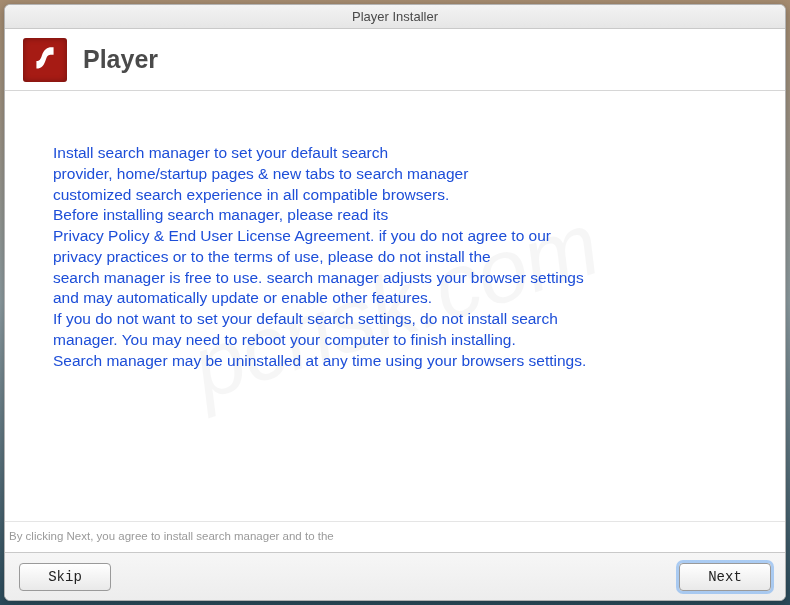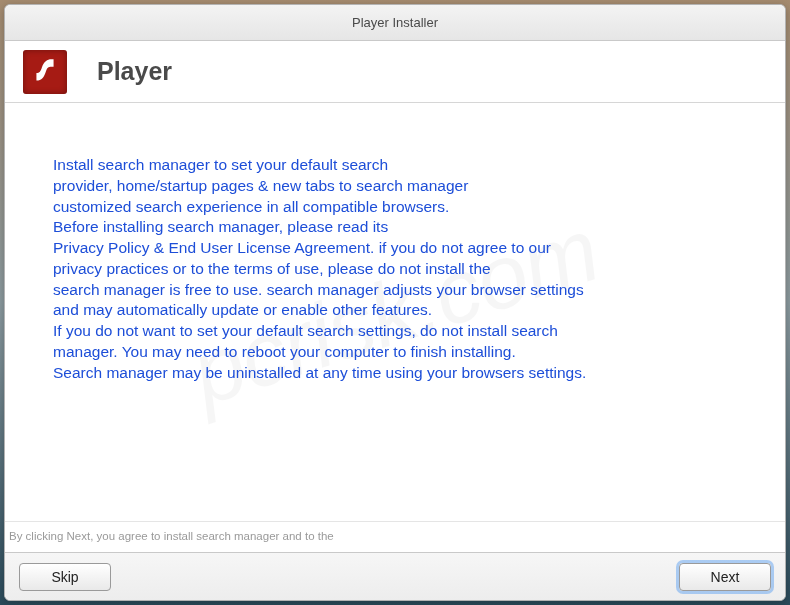--- a/index.html
+++ b/index.html
@@ -18,38 +18,38 @@
       right: 4px;
       bottom: 4px;
       background: #ffffff;
       border: 1px solid #b3b3b3;
       border-radius: 6px;
       display: flex;
       flex-direction: column;
       box-shadow: 0 2px 8px rgba(0,0,0,0.25);
     }
     .titlebar {
-      height: 36px;
+      height: 24px;
       background: linear-gradient(to bottom, #f3f3f3, #e6e6e6);
       border-bottom: 1px solid #c9c9c9;
       border-radius: 6px 6px 0 0;
       display: flex;
       align-items: center;
       justify-content: center;
       font-size: 13px;
       color: #4a4a4a;
     }
     .header {
       height: 62px;
       background: #ffffff;
       border-bottom: 1px solid #d6d6d6;
       display: flex;
       align-items: center;
       padding: 0 18px;
-      gap: 30px;
+      gap: 16px;
     }
     .flash-icon {
       width: 44px;
       height: 44px;
       background: #a61b14;
       border-radius: 3px;
       display: flex;
       align-items: center;
       justify-content: center;
       box-shadow: inset 0 0 6px rgba(0,0,0,0.35);
@@ -115,20 +115,21 @@
       border-radius: 0 0 6px 6px;
     }
     .btn {
       min-width: 92px;
       height: 28px;
       font-size: 14px;
       color: #222;
       border-radius: 4px;
       cursor: pointer;
       padding: 0 28px;
+      font-family: Liberation Mono, monospace;
     }
     .btn-skip {
       background: linear-gradient(to bottom, #ffffff, #e9e9e9);
       border: 1px solid #9a9a9a;
     }
     .btn-next {
       background: linear-gradient(to bottom, #ffffff, #e9e9e9);
       border: 1px solid #9a9a9a;
       box-shadow: 0 0 0 3px rgba(110,170,240,0.55);
     }

